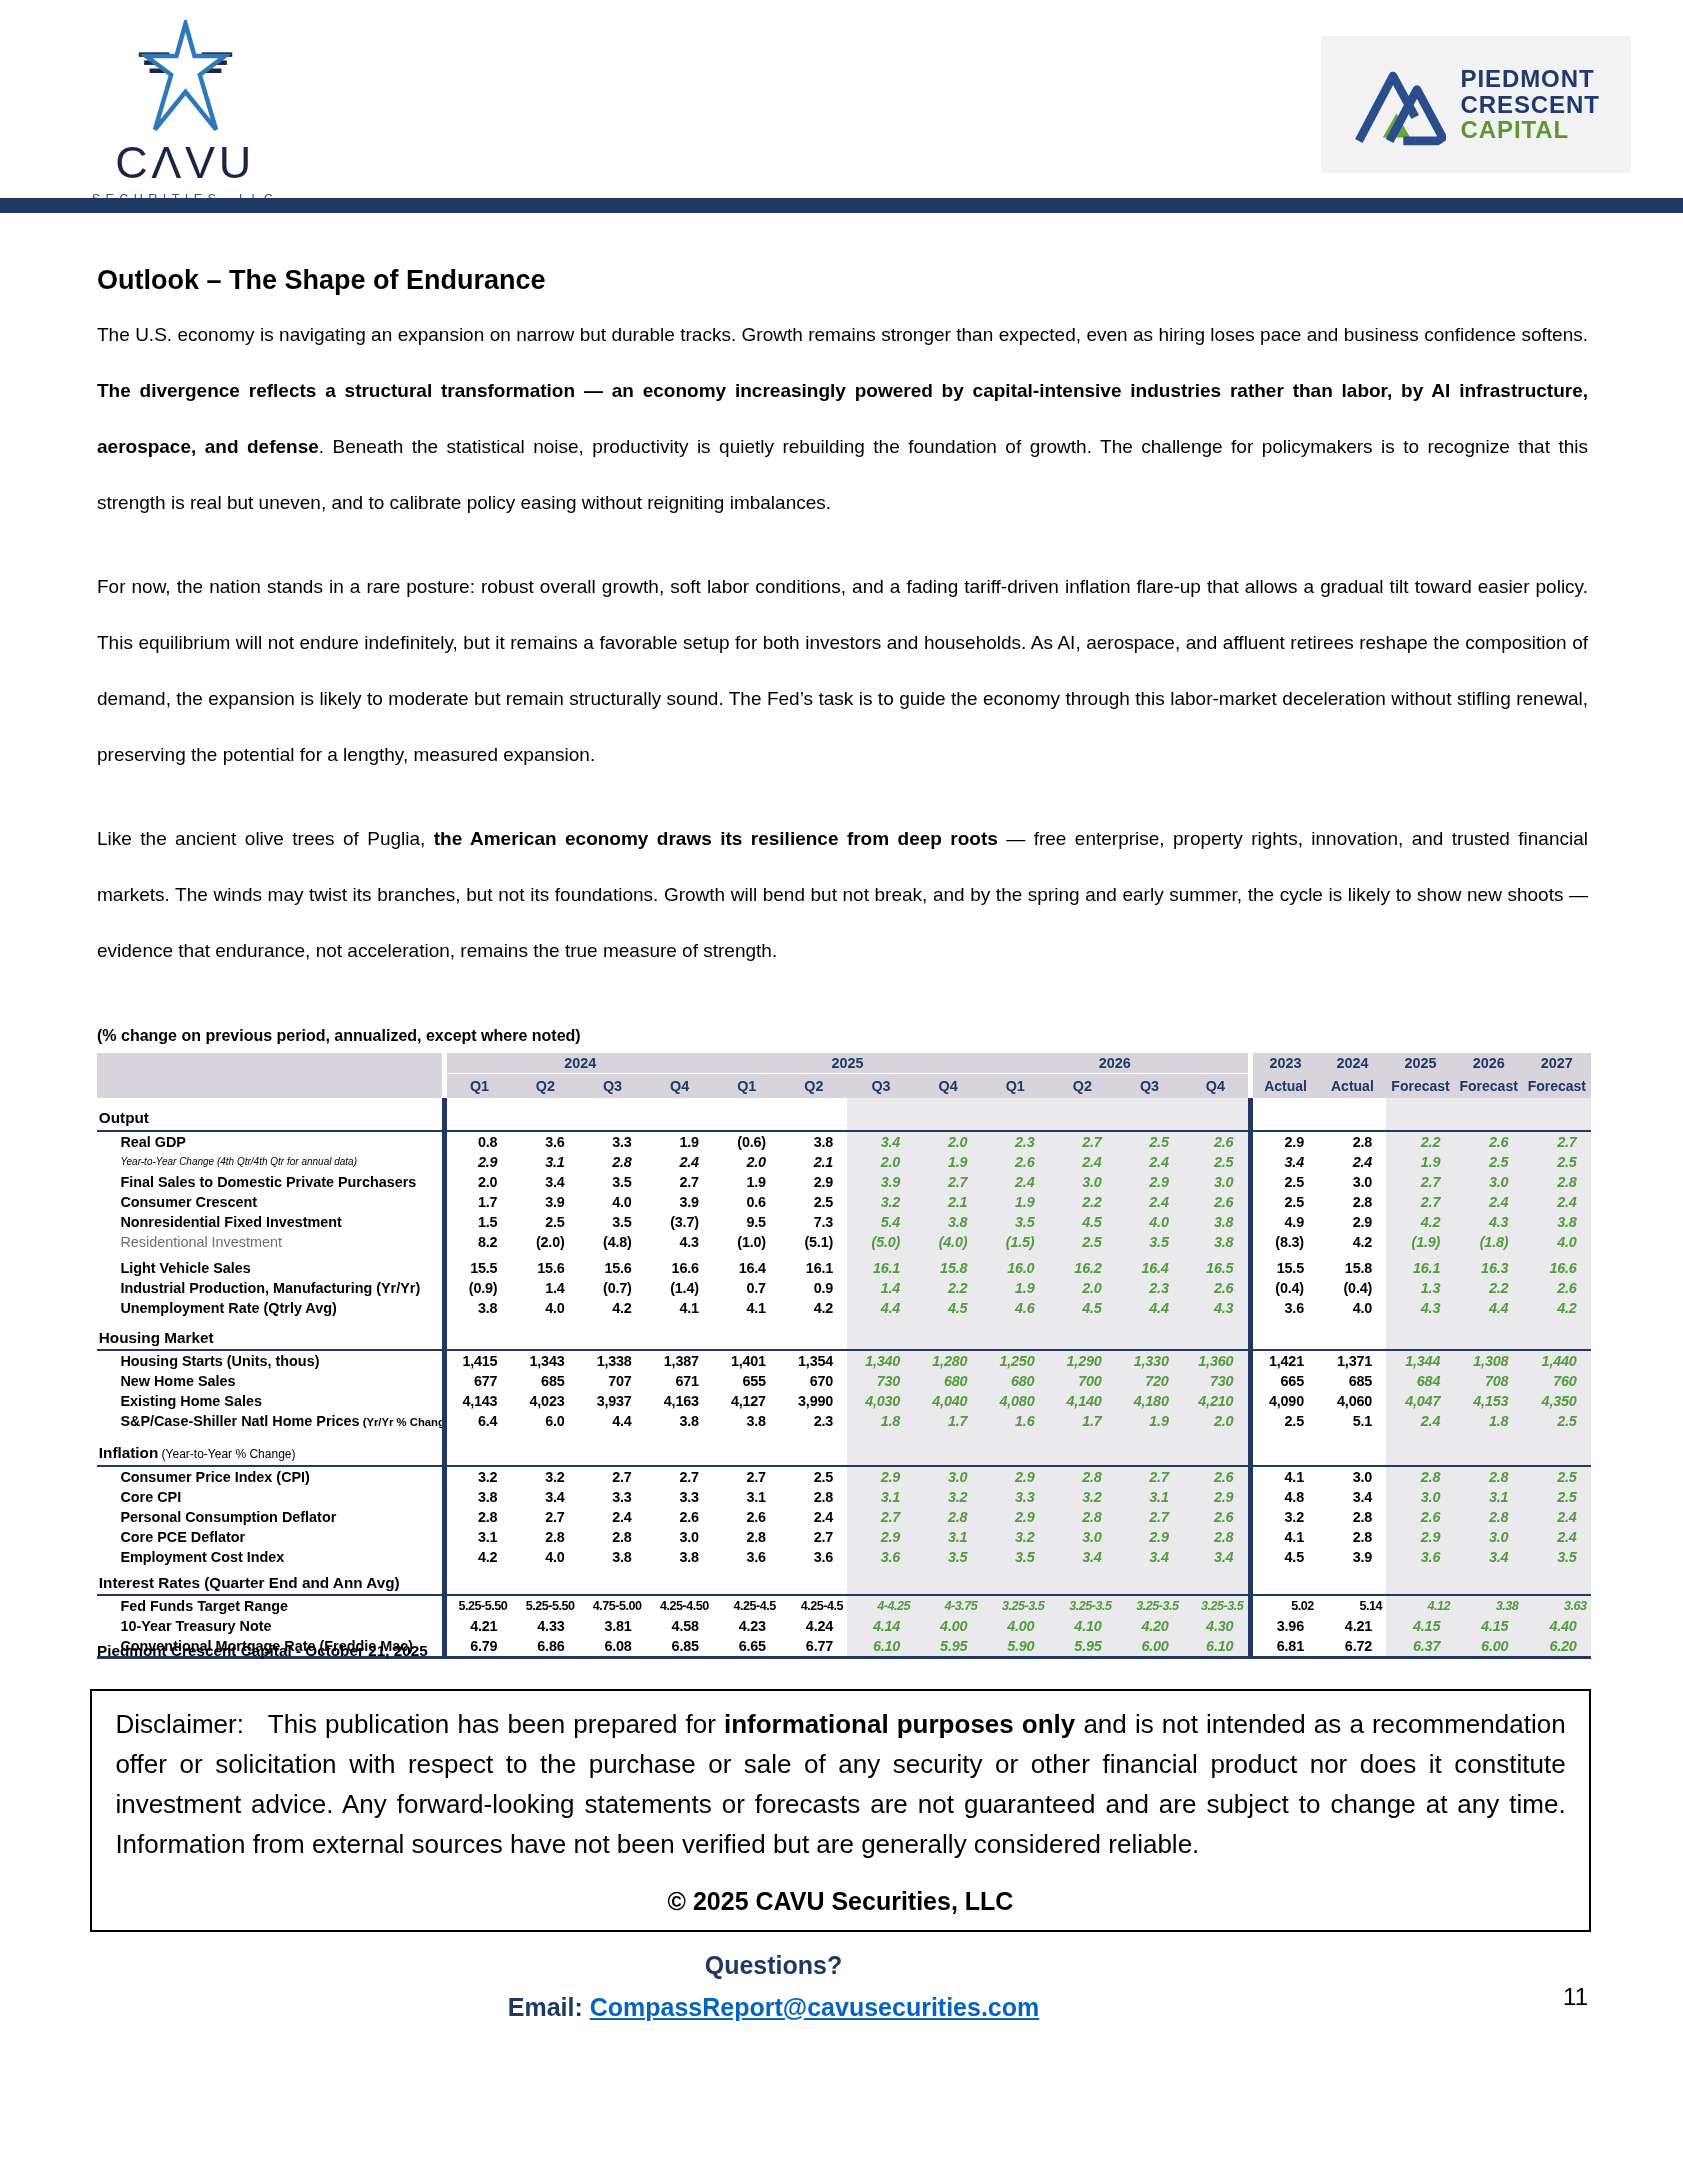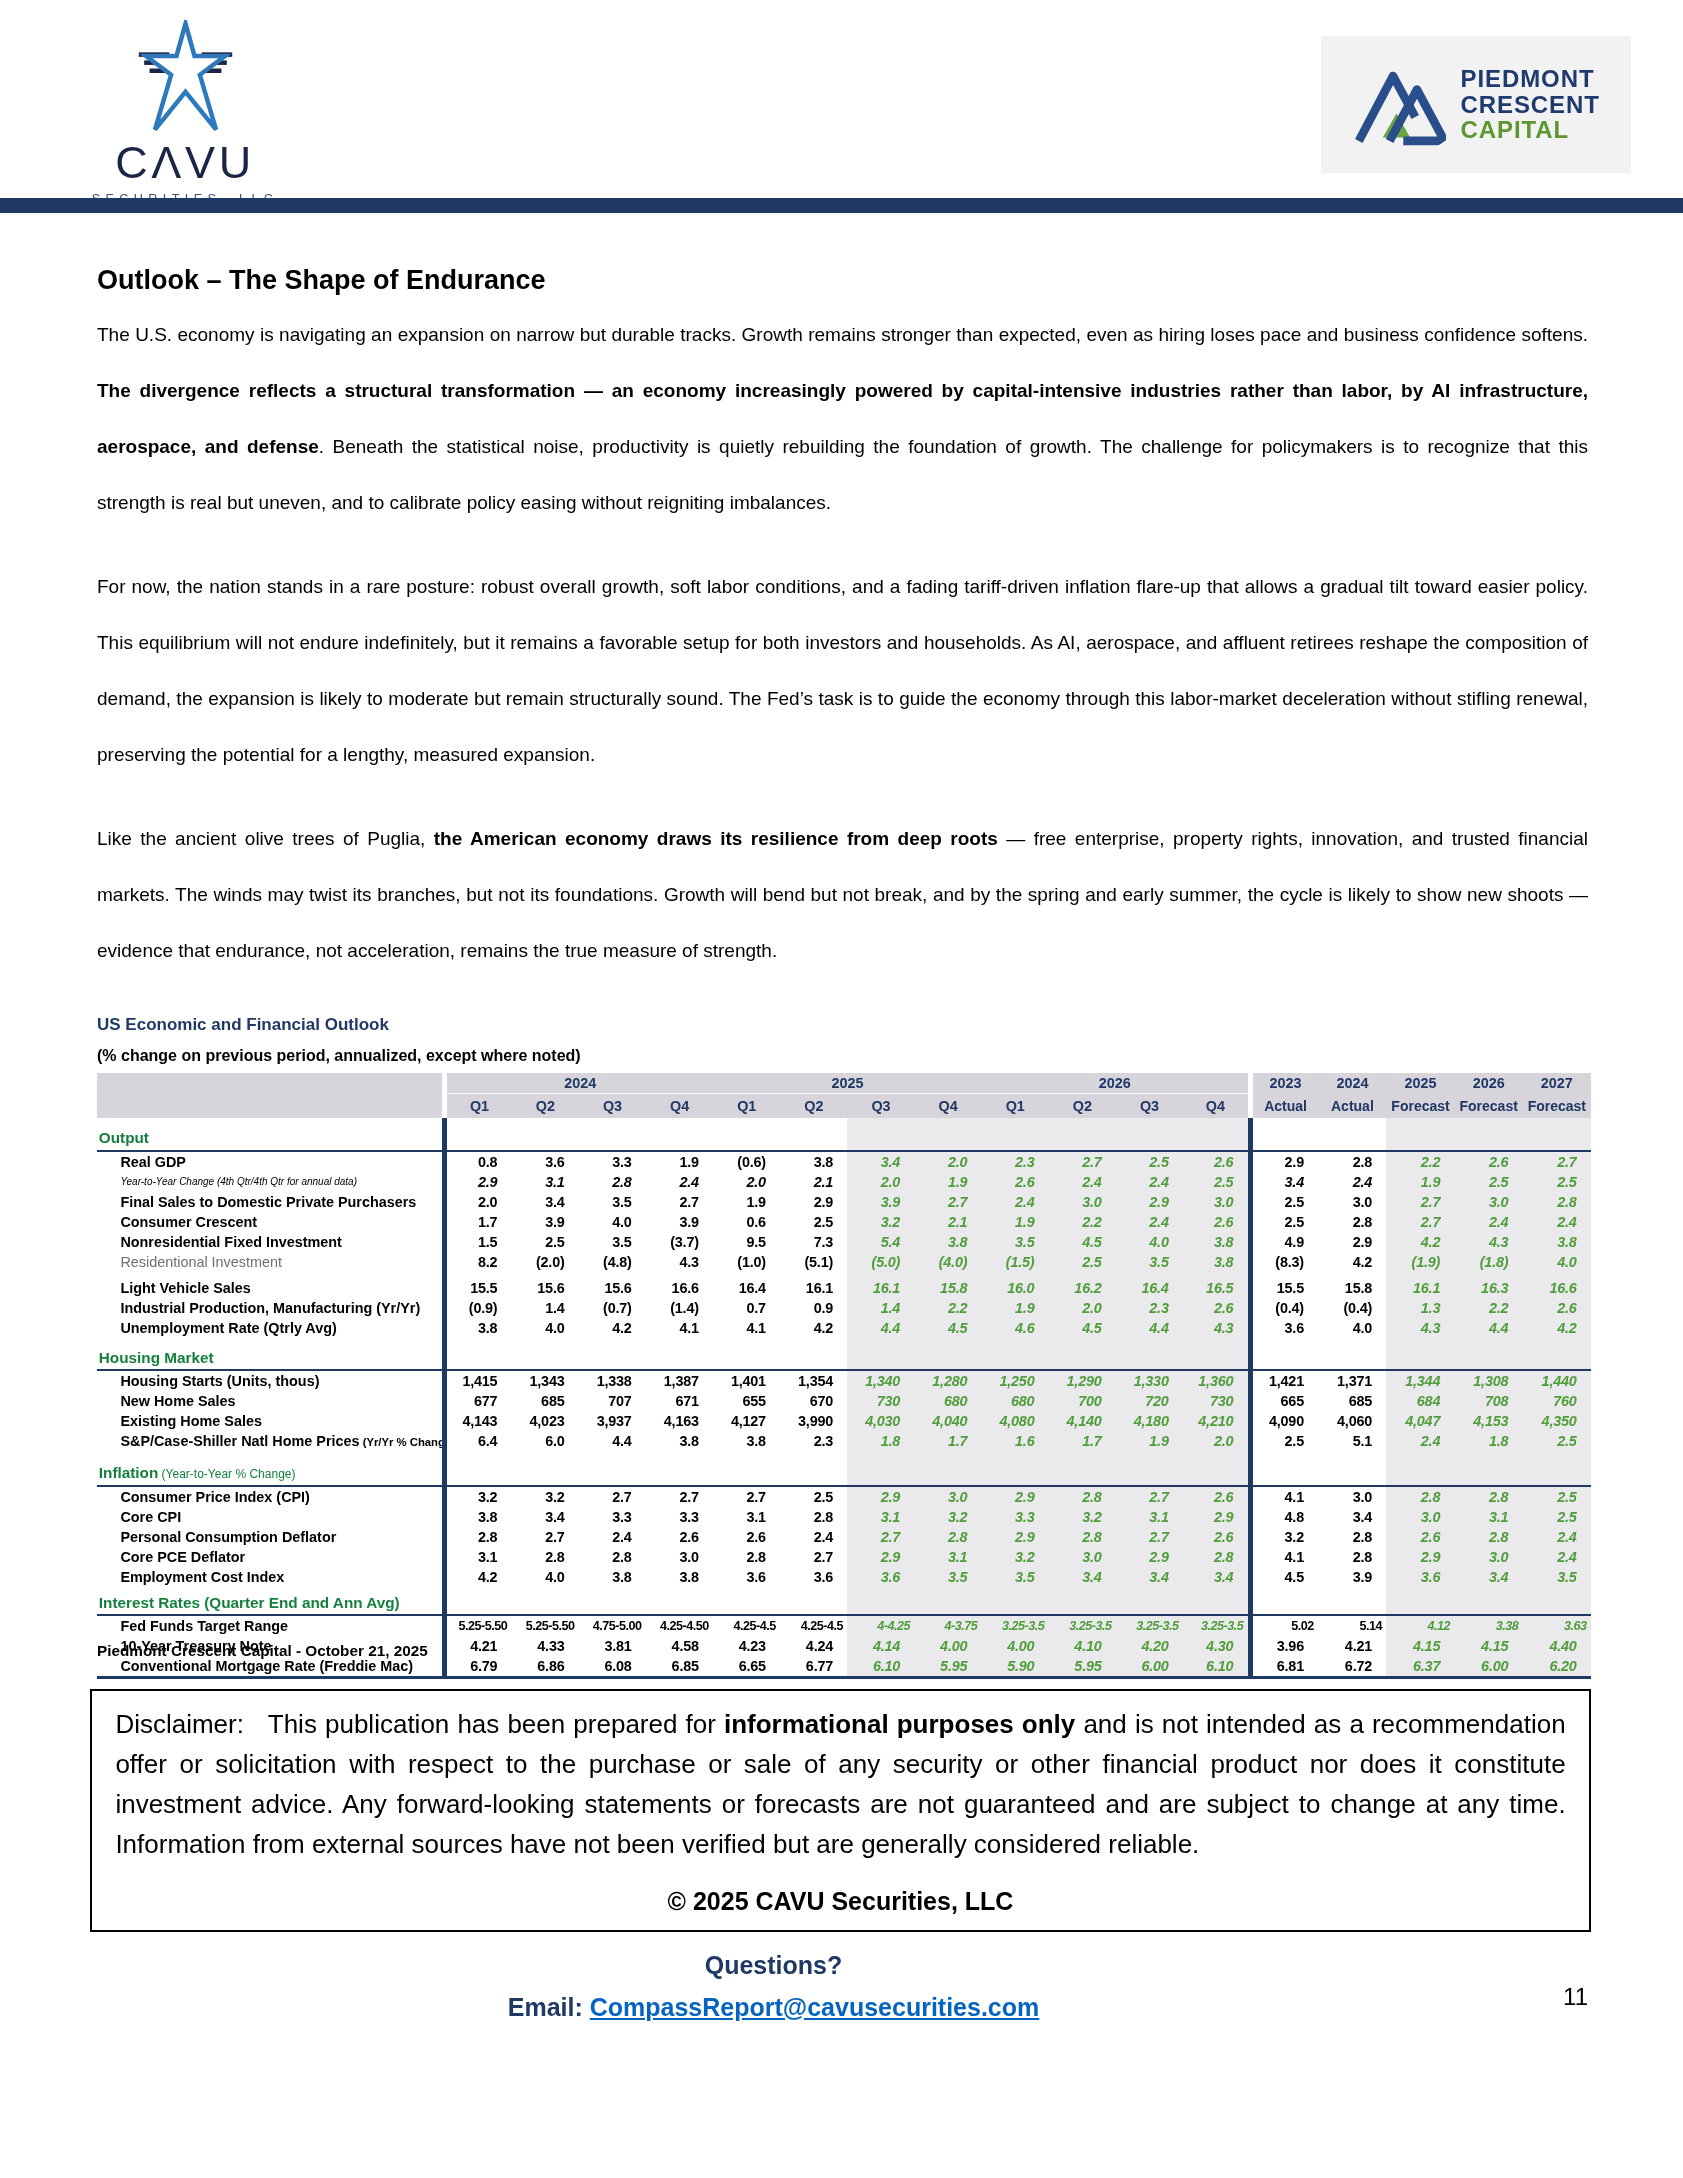--- a/index.html
+++ b/index.html
@@ -45,21 +45,21 @@
   .fcbg{background:#eae9eb;}
   .v{font-size:14.4px;font-weight:bold;text-align:right;padding-right:14.4px;height:20px;letter-spacing:-0.2px;}
   .v.sm{font-size:12.6px;padding-right:4.5px;letter-spacing:-0.5px;}
   .v.ity{font-style:italic;}
   .fc{color:#4f9d3b;font-style:italic;}
   .lab{font-size:14.4px;font-weight:bold;padding-left:23.4px;white-space:nowrap;}
   .lab.ity{font-style:italic;font-weight:normal;font-size:10px;}
   .lab.gray{color:#6e6e6e;font-weight:normal;}
   .lab-suffix{font-size:11.3px;}
   .sec td{border-bottom:2.7px solid #1f3864;height:22.5px;}
-  .sec-label{color:#15803d;font-size:15.3px;font-weight:bold;padding-left:1.8px;white-space:nowrap;}
+  .sec-label{color:#000000;font-size:15.3px;font-weight:bold;padding-left:1.8px;white-space:nowrap;}
   .sec-suffix{font-size:12px;font-weight:normal;}
   tr.last-row td{border-bottom:3.6px solid #1f3864;}
 
   .footnote{left:97px;top:1642px;font-size:15.3px;font-weight:bold;}
 
   
   .disclaimer-box{left:90px;top:1689px;width:1501px;border:2.7px solid #000;
     box-sizing:border-box;padding:12.6px 23.4px 14.4px 23.4px;}
   .disclaimer-text{font-size:26px;line-height:40px;text-align:justify;}
   .copyright{font-size:25px;font-weight:bold;text-align:center;margin-top:23.4px;}
@@ -104,21 +104,20 @@
 <div class="abs topbar"></div>
 
 <div class="abs article">
   <h1>Outlook – The Shape of Endurance</h1>
   <p><span>The U.S. economy is navigating an expansion on narrow but durable tracks. Growth remains stronger than expected, even as hiring loses pace and business confidence softens. </span><span class="b">The divergence reflects a structural transformation — an economy increasingly powered by capital-intensive industries rather than labor, by AI infrastructure, aerospace, and defense</span><span>. Beneath the statistical noise, productivity is quietly rebuilding the foundation of growth. The challenge for policymakers is to recognize that this strength is real but uneven, and to calibrate policy easing without reigniting imbalances.</span></p>
   <p><span>For now, the nation stands in a rare posture: robust overall growth, soft labor conditions, and a fading tariff-driven inflation flare-up that allows a gradual tilt toward easier policy. This equilibrium will not endure indefinitely, but it remains a favorable setup for both investors and households. As AI, aerospace, and affluent retirees reshape the composition of demand, the expansion is likely to moderate but remain structurally sound. The Fed’s task is to guide the economy through this labor-market deceleration without stifling renewal, preserving the potential for a lengthy, measured expansion.</span></p>
   <p><span>Like the ancient olive trees of Puglia, </span><span class="b">the American economy draws its resilience from deep roots</span><span> — free enterprise, property rights, innovation, and trusted financial markets. The winds may twist its branches, but not its foundations. Growth will bend but not break, and by the spring and early summer, the cycle is likely to show new shoots — evidence that endurance, not acceleration, remains the true measure of strength.</span></p>
 </div>
 
 <div class="abs tablewrap">
-  <div class="tbl-title">US Economic and Financial Outlook</div>
   <div class="tbl-sub">(% change on previous period, annualized, except where noted)</div>
   <table id="outlook-table">
       <colgroup>
         <col style="width: 347px;">
         <col style="width: 67px;">
         <col style="width: 67px;">
         <col style="width: 67px;">
         <col style="width: 67px;">
         <col style="width: 67px;">
         <col style="width: 67px;">

